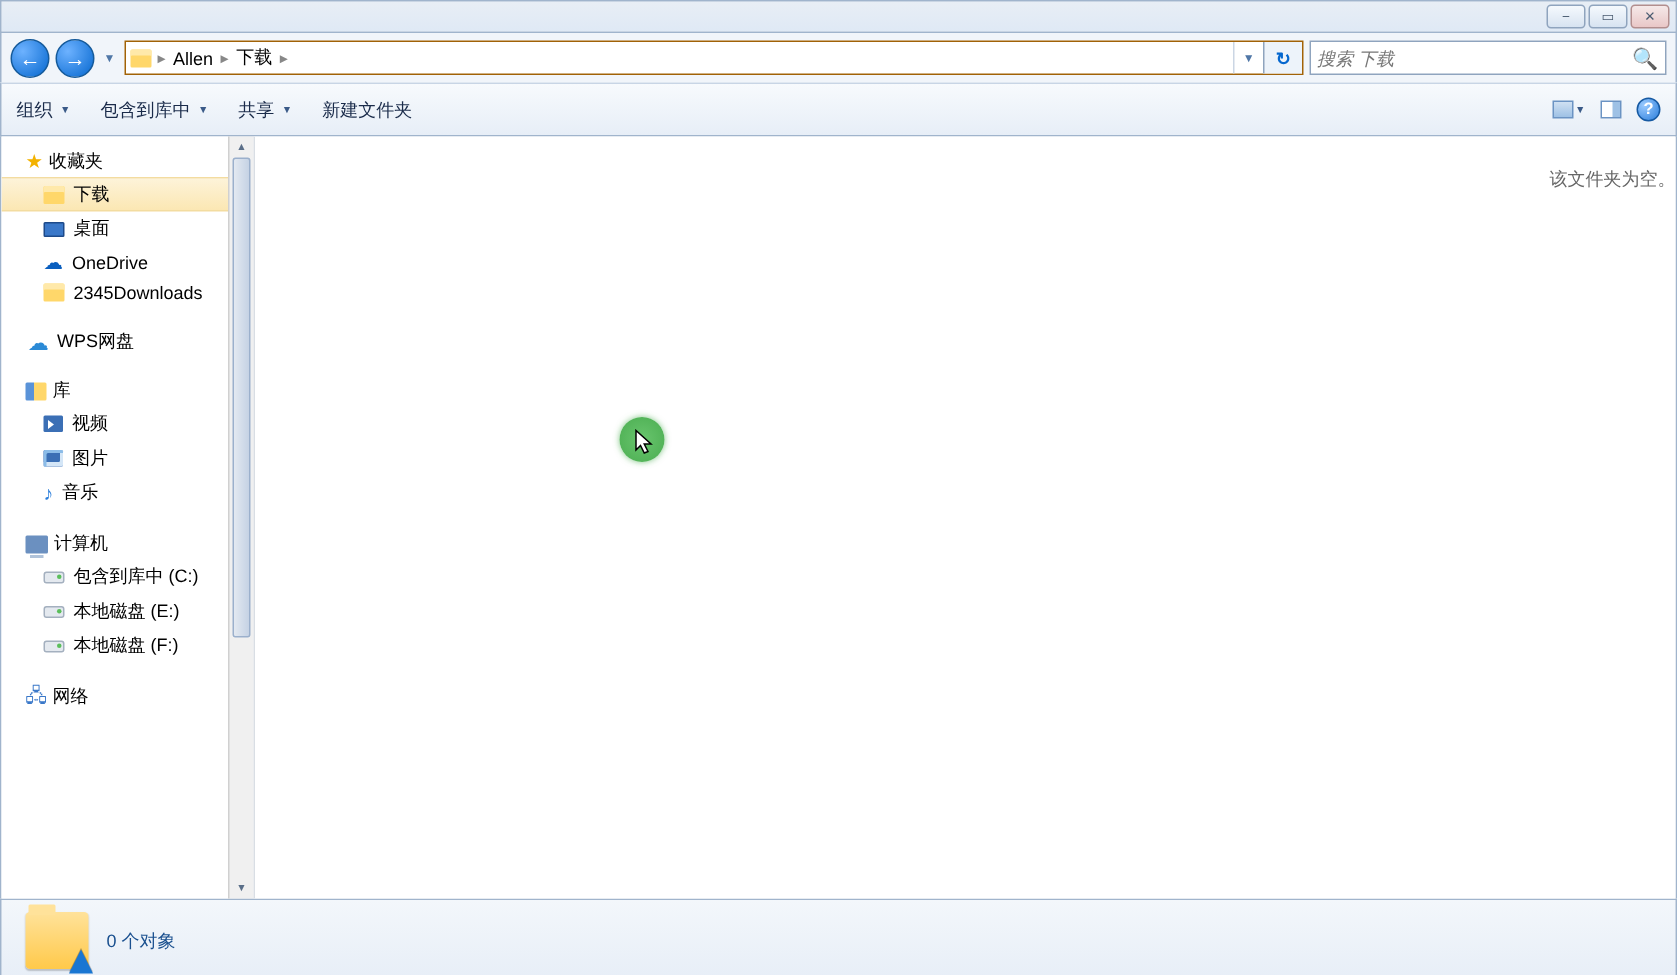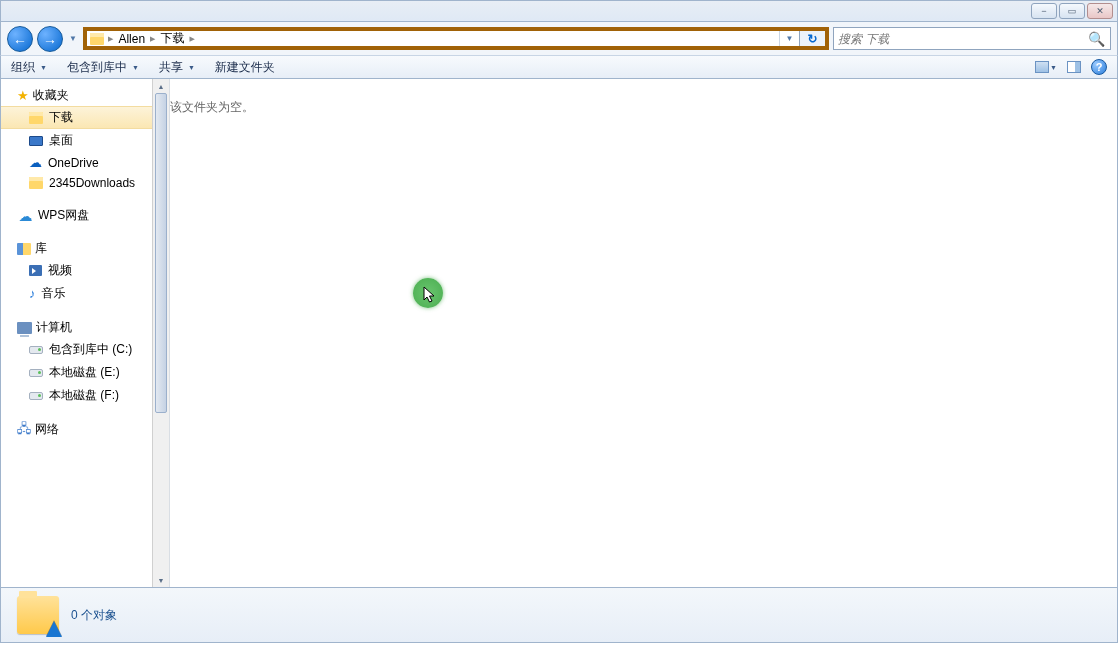--- a/index.html
+++ b/index.html
@@ -58,56 +58,56 @@
       color: #fff; font-size: 14px; font-weight: bold;
     }
     .nav-drop {
       width: 12px; height: 18px;
       display: flex; align-items: center; justify-content: center;
       color: #5077a7; font-size: 8px;
     }
     .address {
       flex: 1;
       height: 23px;
-      border: 4px solid #a16207;
+      border: 1px solid #a16207;
       background: #fff;
       display: flex;
       align-items: center;
       position: relative;
     }
     .addr-icon {
       width: 20px; display: flex; align-items: center; justify-content: center;
     }
     .folder-mini {
       width: 14px; height: 12px; background: #ffd76a; border-radius: 1px;
       box-shadow: inset 0 4px 0 #ffe9aa; position: relative;
     }
     .addr-seg { padding: 0 4px; height: 100%; display: flex; align-items: center; color: #000; }
     .addr-sep { color: #888; padding: 0 1px; font-size: 7px; }
     .addr-end {
       margin-left: auto; display: flex; height: 100%;
     }
     .addr-btn { width: 20px; border-left: 1px solid #cbd6e4; display: flex; align-items:center; justify-content:center; color: #5077a7; font-size: 8px; }
     .refresh-btn { width: 26px; border-left: 1px solid #8fa4be; background:#edf3fa; display:flex; align-items:center; justify-content:center; color:#0567cf; font-size: 12px; font-weight:bold; }
     .searchbox {
-      width: 278px; height: 23px; border: 1px solid #8fa4be; background:#fff;
+      width: 238px; height: 23px; border: 1px solid #8fa4be; background:#fff;
       display: flex; align-items: center; padding: 0 4px;
       justify-content: space-between;
     }
     .searchbox input {
       border: none; outline: none; width: 200px;
       font-size: 12px; color: #333; font-style: italic;
       font-family: inherit;
     }
     .searchbox input::placeholder { color: #777; font-style: italic; }
     .mag-icon { color: #2b6fbf; font-size: 14px; }
 
     
     .toolbar {
-      height: 24px;
+      height: 36px;
       background: linear-gradient(#f7fafd,#e7eef7);
       border: 1px solid #a0b4cc;
       border-top: 1px solid #c8d5e5;
       display: flex; align-items: center; padding: 0 10px; gap: 20px;
       color: #1a2b4a;
     }
     .tb-item { display: flex; align-items: center; gap: 5px; }
     .tb-drop { font-size: 7px; color: #3a5a88; }
     .tb-right { margin-left: auto; display: flex; gap: 10px; align-items: center; }
     .tb-iconbtn { display: flex; align-items:center; gap:1px; }
@@ -178,21 +178,21 @@
     .ti-pc::after{content:'';position:absolute;left:3px;right:3px;bottom:-3px;height:2px;background:#b0c3da;}
     .ti-drive{ width:14px; height:8px; background:#e4e9ef; border:1px solid #a4b0bf; border-radius:2px; position:relative;}
     .ti-drive::after{content:'';position:absolute;right:1px;top:1px;width:3px;height:3px;background:#5bbf5b;border-radius:50%;}
     .ti-net{ width:14px;height:13px; display:flex; align-items:center; justify-content:center; color:#3a78c9; font-size:13px;}
 
     .content {
       flex: 1;
       background: #fff;
       border-left: 1px solid #d9dee4;
       position: relative;
-      text-align: left;
+      text-align: right;
     }
     .empty-msg {
       color: #666; margin-top: 20px;
     }
 
     
     .statusbar {
       height: 56px;
       background: linear-gradient(#f3f7fb,#e7eef7);
       border: 1px solid #a0b4cc;
@@ -335,20 +335,24 @@
     <div class="tree-group">
       <div class="tree-head">
           <span class="ti-lib"></span>
           <span>库</span>
         </div>
       <div class="tree-item">
           <span class="ti-video"></span>
           <span>视频</span>
         </div>
       <div class="tree-item">
+          <span class="ti-pic"></span>
+          <span>图片</span>
+        </div>
+      <div class="tree-item">
           <span class="ti-music">♪</span>
           <span>音乐</span>
         </div>
     </div>
 
     <div class="tree-group">
       <div class="tree-head">
           <span class="ti-pc"></span>
           <span>计算机</span>
         </div>

